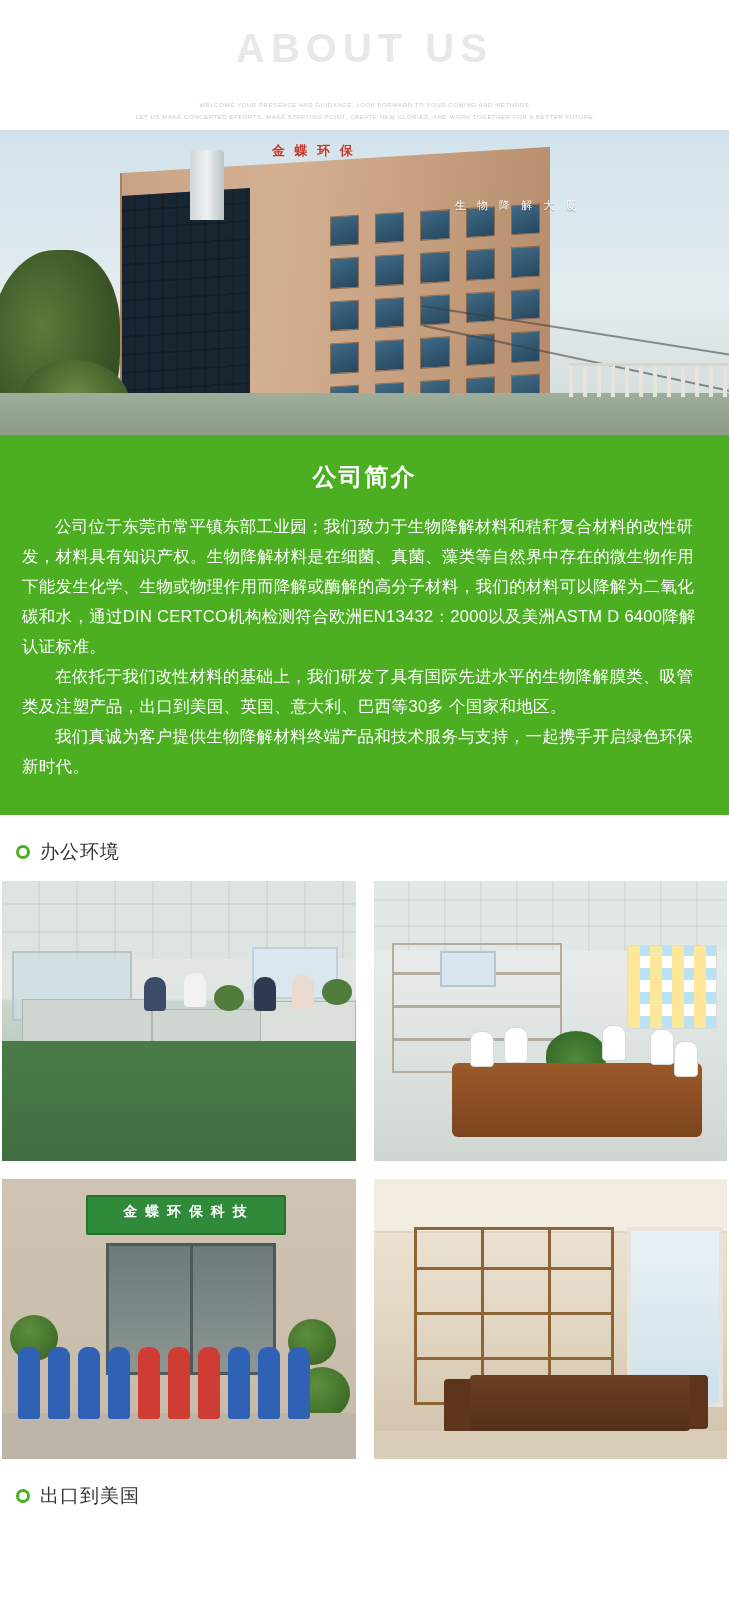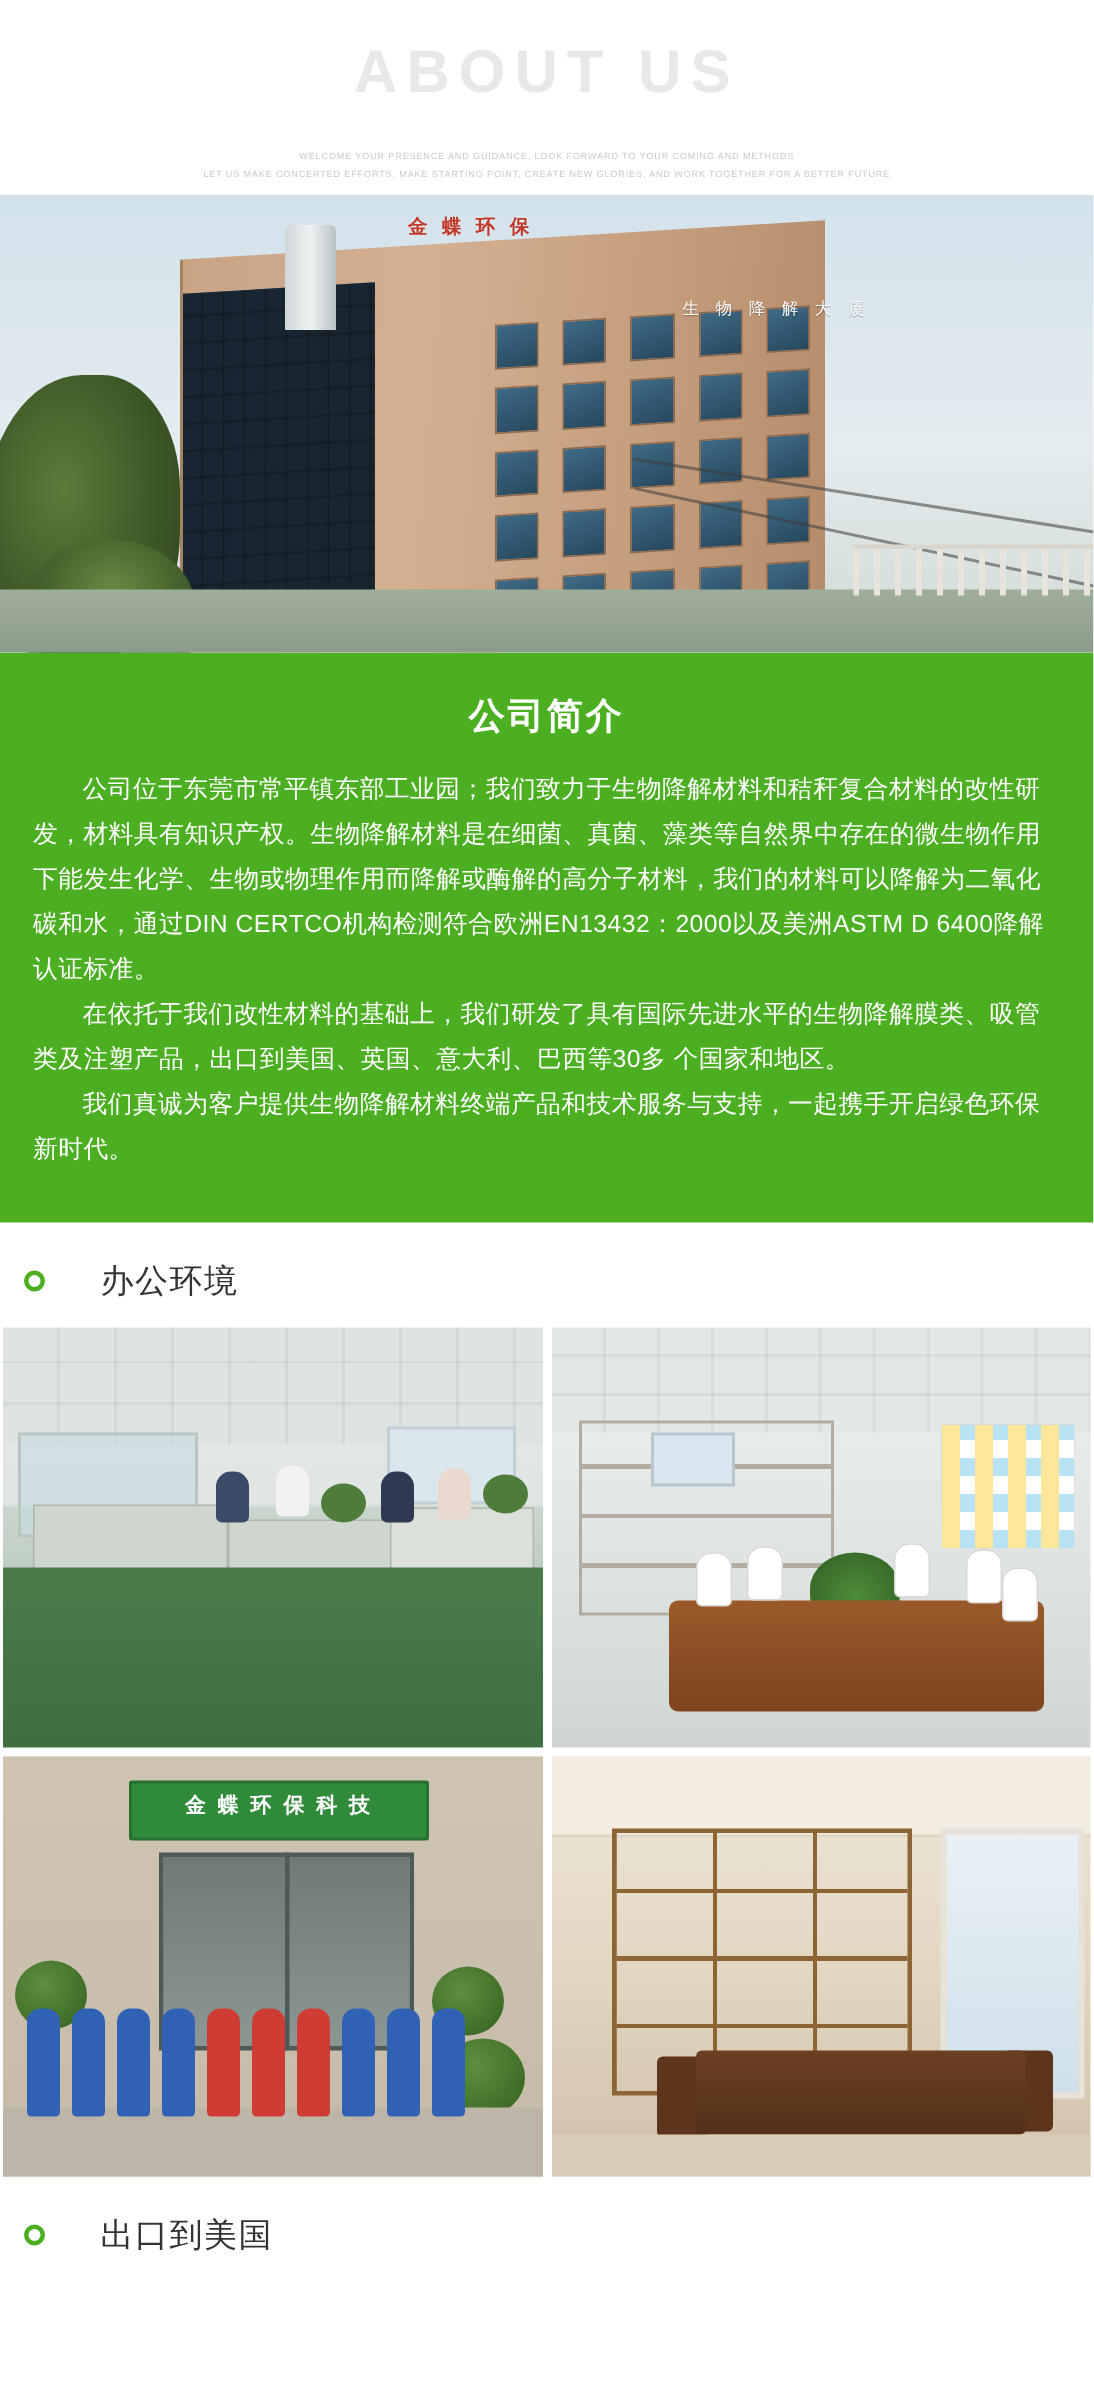--- a/index.html
+++ b/index.html
@@ -169,31 +169,30 @@
     gap: 10px;
     padding: 24px 16px 16px 16px;
   }
   .ring {
     width: 14px; height: 14px;
     border: 3px solid #4caf22;
     border-radius: 50%;
     flex: 0 0 auto;
   }
   .section-head span.txt {
-    font-size: 22px;
+    font-size: 19px;
     color: #333333;
     letter-spacing: 1px;
-    margin-left: 27px;
   }
 
   
   .grid {
     display: grid;
     grid-template-columns: 1fr 1fr;
-    gap: 6px;
+    gap: 18px;
     padding: 0 2px;
   }
   .photo {
     position: relative;
     height: 280px;
     overflow: hidden;
     background: #dfe3e0;
   }
 
   

